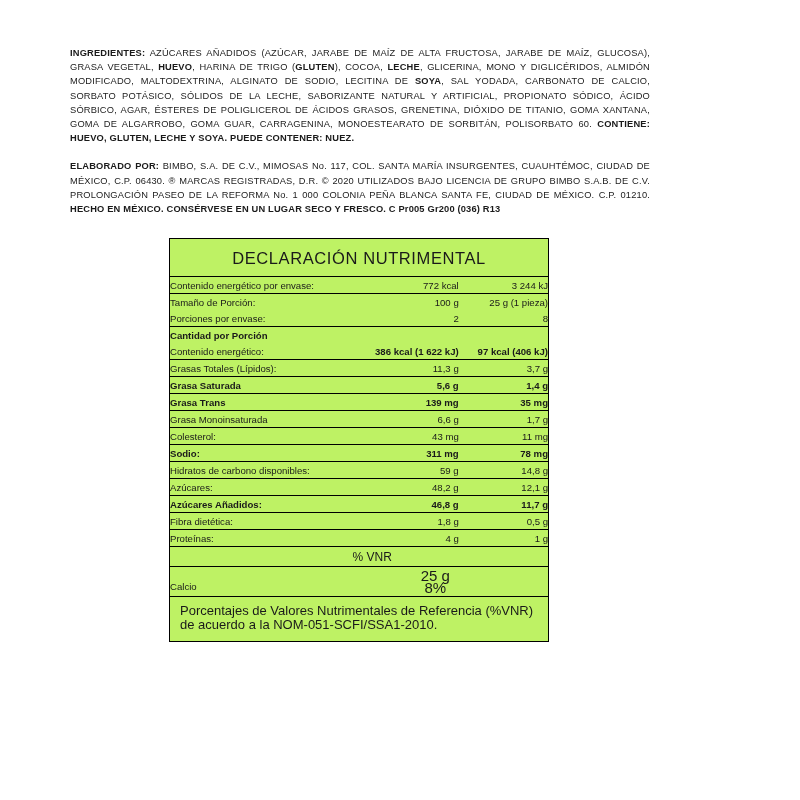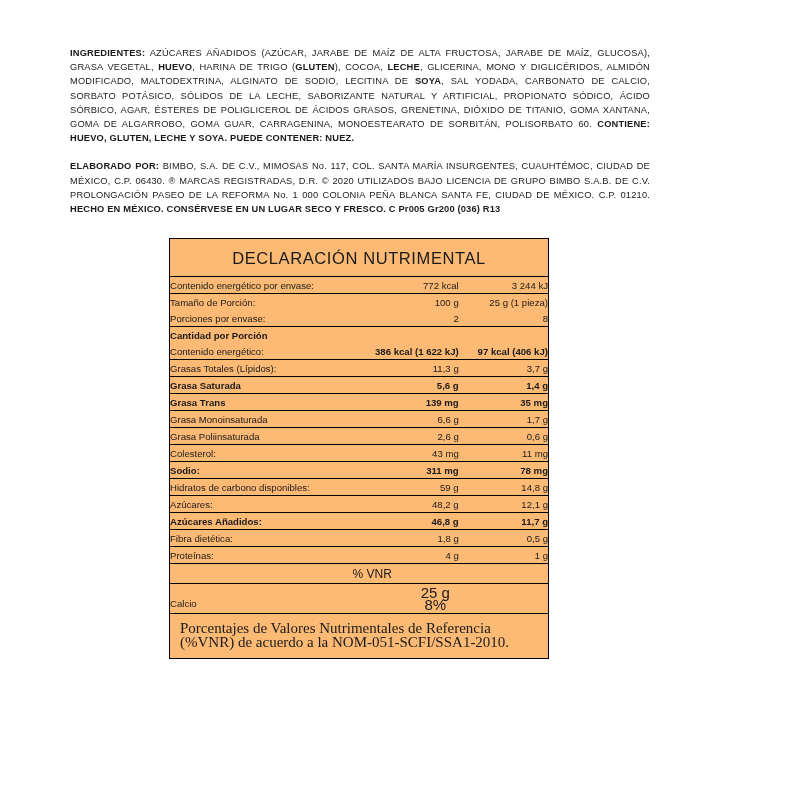--- a/index.html
+++ b/index.html
@@ -39,21 +39,21 @@
     margin-top: 14px;
   }
   .b { font-weight: bold; }
 
   
   .nut-wrap {
     width: 380px;
     margin: 22px auto 0 auto;
     border: 1.6px solid #000;
     box-sizing: border-box;
-    background: #fdba74;
+    background: #bef264;
   }
   .nut-title {
     text-align: center;
     font-size: 16.5px;
     letter-spacing: 0.6px;
     padding: 10px 0 8px 0;
     font-weight: 400;
   }
   table.nut {
     width: 100%;
@@ -98,23 +98,22 @@
     font-size: 12px;
   }
   .calcio-val {
     text-align: center;
     font-size: 15px;
     line-height: 12px;
   }
   .footnote {
     border-top: 1.1px solid #000;
     padding: 7px 12px 9px 10px;
-    font-size: 15px;
+    font-size: 13px;
     line-height: 14px;
-    font-family: Liberation Serif, serif;
   }
 </style>
 </head>
 <body>
 
 <div class="page">
 
   <div class="para-block">
     <p class="para"><span class="b">INGREDIENTES:</span><span> AZÚCARES AÑADIDOS (AZÚCAR, JARABE DE MAÍZ DE ALTA FRUCTOSA, JARABE DE MAÍZ, GLUCOSA), GRASA VEGETAL, </span><span class="b">HUEVO</span><span>, HARINA DE TRIGO (</span><span class="b">GLUTEN</span><span>), COCOA, </span><span class="b">LECHE</span><span>, GLICERINA, MONO Y DIGLICÉRIDOS, ALMIDÓN MODIFICADO, MALTODEXTRINA, ALGINATO DE SODIO, LECITINA DE </span><span class="b">SOYA</span><span>, SAL YODADA, CARBONATO DE CALCIO, SORBATO POTÁSICO, SÓLIDOS DE LA LECHE, SABORIZANTE NATURAL Y ARTIFICIAL, PROPIONATO SÓDICO, ÁCIDO SÓRBICO, AGAR, ÉSTERES DE POLIGLICEROL DE ÁCIDOS GRASOS, GRENETINA, DIÓXIDO DE TITANIO, GOMA XANTANA, GOMA DE ALGARROBO, GOMA GUAR, CARRAGENINA, MONOESTEARATO DE SORBITÁN, POLISORBATO 60. </span><span class="b">CONTIENE: HUEVO, GLUTEN, LECHE Y SOYA. PUEDE CONTENER: NUEZ.</span></p>
 
@@ -168,25 +167,20 @@
             <td class="label indent bold">Grasa Trans</td>
             <td class="v1 bold">139 mg</td>
             <td class="v2 bold">35 mg</td>
           </tr>
           <tr class="rule-top">
             <td class="label indent">Grasa Monoinsaturada</td>
             <td class="v1">6,6 g</td>
             <td class="v2">1,7 g</td>
           </tr>
           <tr class="rule-top">
-            <td class="label indent">Grasa Poliinsaturada</td>
-            <td class="v1">2,6 g</td>
-            <td class="v2">0,6 g</td>
-          </tr>
-          <tr class="rule-top">
             <td class="label">Colesterol:</td>
             <td class="v1">43 mg</td>
             <td class="v2">11 mg</td>
           </tr>
           <tr class="rule-top">
             <td class="label bold">Sodio:</td>
             <td class="v1 bold">311 mg</td>
             <td class="v2 bold">78 mg</td>
           </tr>
           <tr class="rule-top">

